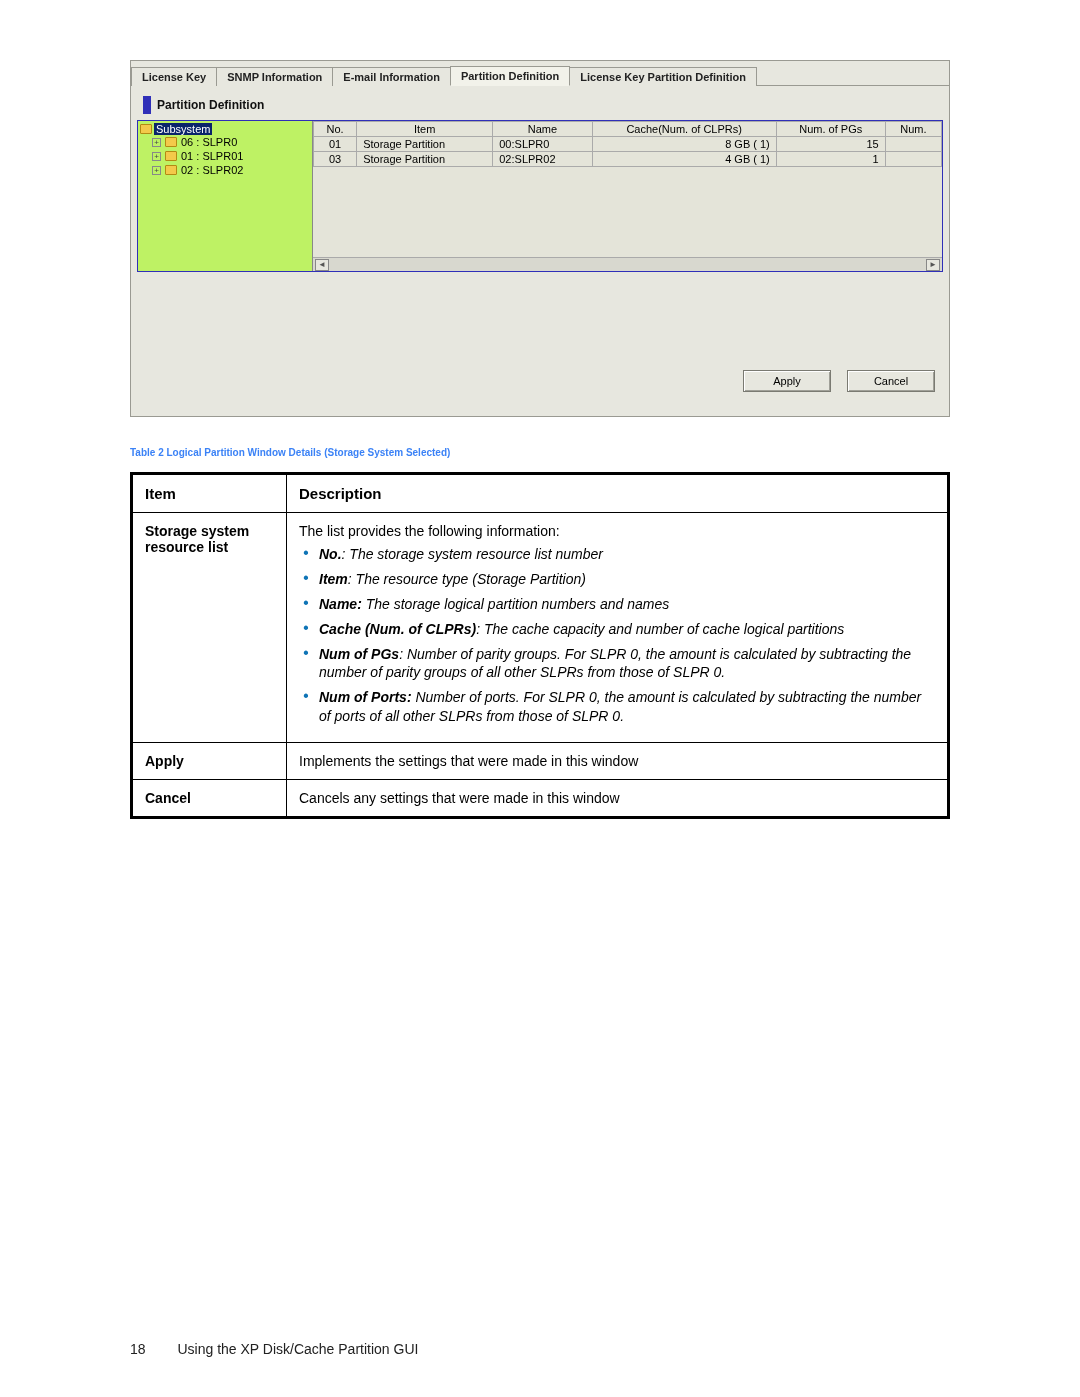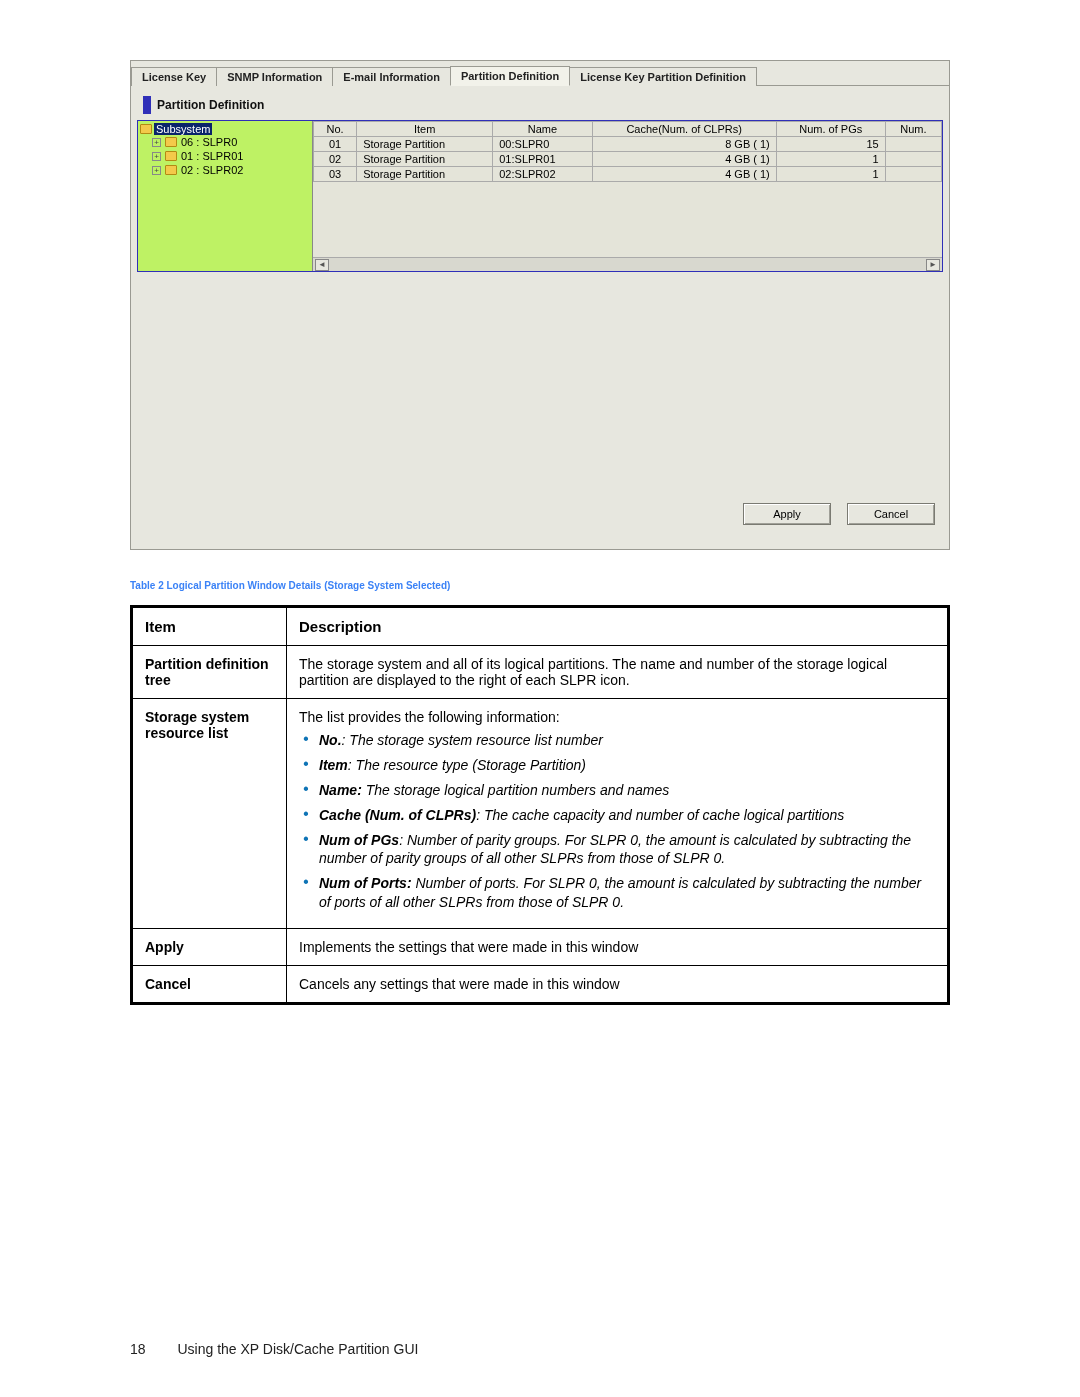--- a/index.html
+++ b/index.html
@@ -10,21 +10,21 @@
     background: #fff;
     position: relative;
   }
   .page {
     padding: 60px 130px 40px 130px;
   }
 
   
   .app-panel {
     width: 820px;
-    height: 490px;
+    height: 357px;
     background: #e7e7df;
     border: 1px solid #9a9a92;
     position: relative;
     margin-bottom: 30px;
   }
   .app-tabs {
     display: flex;
     align-items: flex-end;
     height: 24px;
     font-size: 11px;
@@ -310,28 +310,20 @@
             <tbody id="grid-body">
                 <tr>
                   <td>01</td>
                   <td class="left">Storage Partition</td>
                   <td class="left">00:SLPR0</td>
                   <td class="right">8 GB ( 1)</td>
                   <td class="right">15</td>
                   <td></td>
                 </tr>
                 <tr>
-                  <td>02</td>
-                  <td class="left">Storage Partition</td>
-                  <td class="left">01:SLPR01</td>
-                  <td class="right">4 GB ( 1)</td>
-                  <td class="right">1</td>
-                  <td></td>
-                </tr>
-                <tr>
                   <td>03</td>
                   <td class="left">Storage Partition</td>
                   <td class="left">02:SLPR02</td>
                   <td class="right">4 GB ( 1)</td>
                   <td class="right">1</td>
                   <td></td>
                 </tr>
               </tbody>
           </table>
           <div class="grid-hscroll">
@@ -352,24 +344,20 @@
   <div class="tbl-caption">Table 2 Logical Partition Window Details (Storage System Selected)</div>
 
   <table class="doc-table">
     <thead>
       <tr>
         <th>Item</th>
         <th>Description</th>
       </tr>
     </thead>
     <tbody id="details-body">
-        <tr>
-          <td class="row-label">Partition definition tree</td>
-          <td>The storage system and all of its logical partitions. The name and number of the storage logical partition are displayed to the right of each SLPR icon.</td>
-        </tr>
         <tr>
           <td class="row-label">Storage system resource list</td>
           <td>
             <div>The list provides the following information:</div>
             <ul>
               <li><b>No.</b>: The storage system resource list number</li>
               <li><b>Item</b>: The resource type (Storage Partition)</li>
               <li><b>Name:</b> The storage logical partition numbers and names</li>
               <li><b>Cache (Num. of CLPRs)</b>: The cache capacity and number of cache logical partitions</li>
               <li><b>Num of PGs</b>: Number of parity groups. For SLPR 0, the amount is calculated by subtracting the number of parity groups of all other SLPRs from those of SLPR 0.</li>

